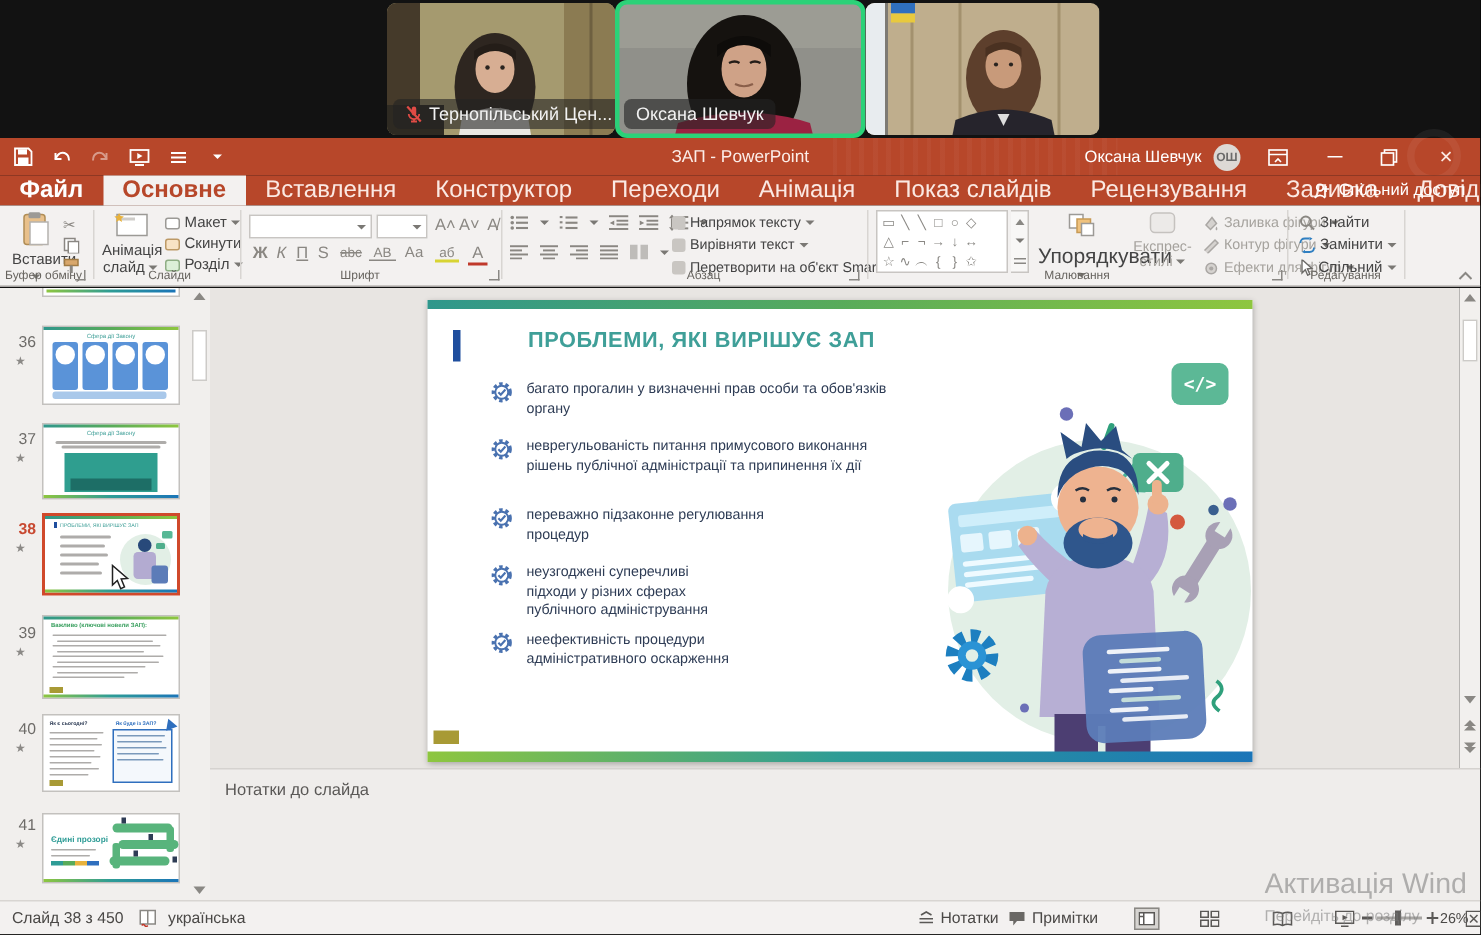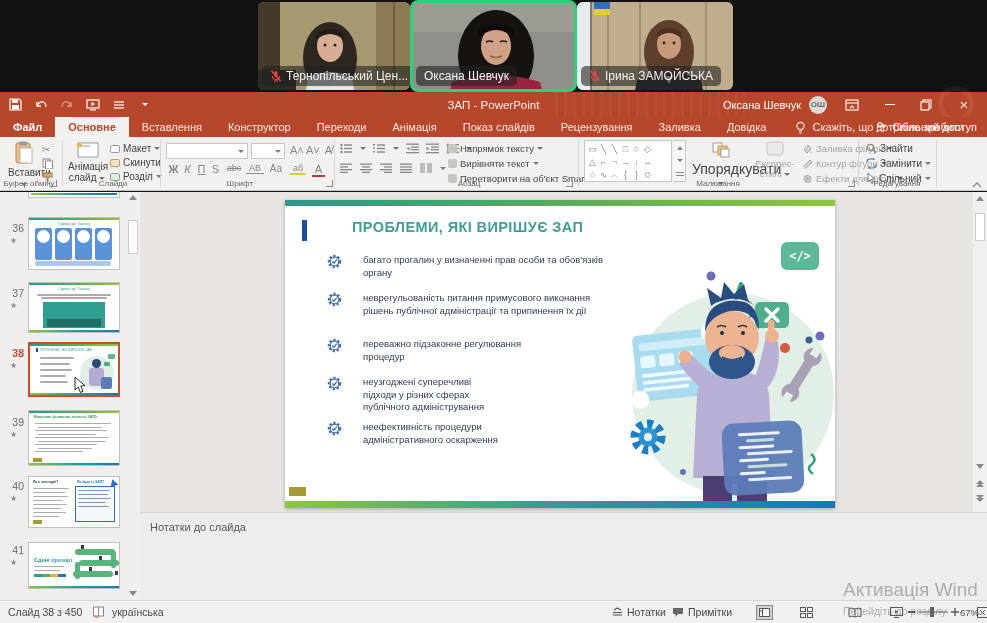--- a/index.html
+++ b/index.html
@@ -29,21 +29,21 @@
   .qat .ic{width:14px;height:14px;display:flex;align-items:center;justify-content:center}
   #doc-title{position:absolute;left:0;right:0;top:0;height:25px;display:flex;align-items:center;
              justify-content:center;font-size:11.5px;color:#fceee9}
   #account{position:absolute;right:160px;top:0;height:25px;display:flex;align-items:center;gap:8px;font-size:11px}
   #avatar{width:18px;height:18px;border-radius:50%;background:#ddd9d5;color:#6a6a6a;font-size:8px;
           font-weight:bold;display:flex;align-items:center;justify-content:center}
   .winbtn{position:absolute;top:0;width:30px;height:25px;display:flex;align-items:center;justify-content:center;color:#fbeae4}
 
   
   #tabs-row{position:absolute;left:0;top:117px;width:987px;height:20px;background:#b7472a;display:flex;align-items:stretch}
-  .rtab{display:flex;align-items:center;padding:0 13px;color:#fbe9e3;font-size:11px;white-space:nowrap}
+  .rtab{display:flex;align-items:center;padding:0 13px;color:#fbe9e3;font-size:16px;white-space:nowrap}
   .rtab.file{font-weight:bold;color:#fff}
   .rtab.active{background:#f3f1f0;color:#b7472a;font-weight:bold}
   #tellme{display:flex;align-items:center;gap:6px;color:#fbe9e3;font-size:11px;margin-left:16px}
   #share-btn{position:absolute;right:10px;top:117px;height:20px;display:flex;align-items:center;gap:5px;
              color:#fff;font-size:11px}
 
   
   #ribbon{position:absolute;left:0;top:137px;width:987px;height:54px;background:#f3f1f0;
           border-bottom:1px solid #c9c6c3;font-size:10px;color:#444}
   .gsep{position:absolute;top:3px;width:1px;height:46px;background:#d8d5d2}
@@ -69,21 +69,21 @@
   .mini-title{position:absolute;font-size:4px;color:#3f9f98;white-space:nowrap;overflow:hidden}
   .gradbar{background:linear-gradient(90deg,#8ec63f,#2e9c96,#1b75b8)}
   .topbar-grad{background:linear-gradient(90deg,#2f978c,#58ab5a,#8ec63f)}
 
   
   #slide{position:absolute;left:285px;top:200px;width:550px;height:308px;background:#fff;
          box-shadow:0 1px 4px rgba(0,0,0,.28)}
   #slide-title{position:absolute;left:67px;top:19px;font-size:14.5px;letter-spacing:.4px;
                color:#3f9f98;font-weight:bold}
   #title-bar-accent{position:absolute;left:17px;top:20px;width:5px;height:21px;background:#1f4e9e}
-  .bullet{position:absolute;display:flex;gap:21px;align-items:flex-start}
+  .bullet{position:absolute;display:flex;gap:9px;align-items:flex-start}
   .bullet .btxt{font-size:9.5px;line-height:1.32;color:#2e3c55}
 
   
   .sb-tri-up{width:0;height:0;border-left:4px solid transparent;border-right:4px solid transparent;border-bottom:5px solid #8a8884}
   .sb-tri-dn{width:0;height:0;border-left:4px solid transparent;border-right:4px solid transparent;border-top:5px solid #8a8884}
   #v-scroll{position:absolute;left:973px;top:192px;width:14px;height:320px;background:#f2f0ee}
 
   
   #notes-pane{position:absolute;left:140px;top:512px;width:847px;height:88px;background:#efedeb;
               border-top:1px solid #d5d2cf;color:#5a5856;font-size:11px}
@@ -156,28 +156,20 @@
         <rect x="17" y="0" width="16" height="7" fill="#2f6fbe"></rect>
         <rect x="17" y="7" width="16" height="6" fill="#e8c93e"></rect>
         <ellipse cx="92" cy="50" rx="25" ry="32" fill="#5d3f2c"></ellipse>
         <ellipse cx="92" cy="42" rx="12" ry="15" fill="#c89a7a"></ellipse>
         <path d="M80 36 Q92 26 104 36 L104 30 Q92 22 80 30 Z" fill="#4a3121"></path>
         <circle cx="87" cy="41" r="1.4" fill="#2a2420"></circle>
           <circle cx="97" cy="41" r="1.4" fill="#2a2420"></circle>
         <path d="M60 78 Q92 64 124 78 L126 88 L58 88 Z" fill="#26242c"></path>
         <path d="M88 74 L92 82 L96 74 Z" fill="#ddd"></path>
       </svg>
-      <div class="name-pill">
-        <svg width="12" height="12" viewBox="0 0 12 12">
-          <rect x="4.5" y="1" width="3" height="6" rx="1.5" fill="#e04b45"></rect>
-          <path d="M2.5 6 a3.5 3.5 0 0 0 7 0 M6 9.5 L6 11 M4 11 L8 11" stroke="#e04b45" stroke-width="1.2" fill="none"></path>
-          <line x1="1.5" y1="1" x2="10.5" y2="11" stroke="#e04b45" stroke-width="1.5"></line>
-        </svg>
-        <span>Ірина ЗАМОЙСЬКА</span>
-      </div>
     </div>
   </div>
   <div id="strip-handle"></div>
 
   <div id="titlebar">
     <div class="deco1"></div>
     <div class="deco2"></div>
     <div class="qat">
       <span class="ic">
         <svg width="13" height="13" viewBox="0 0 13 13">
@@ -893,21 +885,21 @@
     <div class="sb-item" style="left:918px">
       <span style="display:inline-block;width:30px;height:2px;background:#a8a6a3;position:relative">
         <span style="position:absolute;left:12px;top:-4px;width:4px;height:10px;background:#605e5c"></span>
       </span>
     </div>
     <div class="sb-item" style="left:951px">
       <svg width="8" height="8" viewBox="0 0 8 8">
           <path d="M4 0 L4 8 M0 4 L8 4" stroke="#5a5856" stroke-width="1.4"></path>
         </svg>
     </div>
-    <div class="sb-item" style="left:960px;font-size:9.5px">67%</div>
+    <div class="sb-item" style="left:960px;font-size:9.5px">26%</div>
     <div class="sb-item" style="left:977px">
       <svg width="11" height="11" viewBox="0 0 11 11">
           <rect x="0.5" y="0.5" width="10" height="10" fill="none" stroke="#5a5856"></rect>
           <path d="M3 3 L8 8 M8 3 L3 8" stroke="#5a5856" stroke-width="1"></path>
         </svg>
     </div>
   </div>
 
   <div id="watermark">
     <div class="w1">Активація Wind</div>

